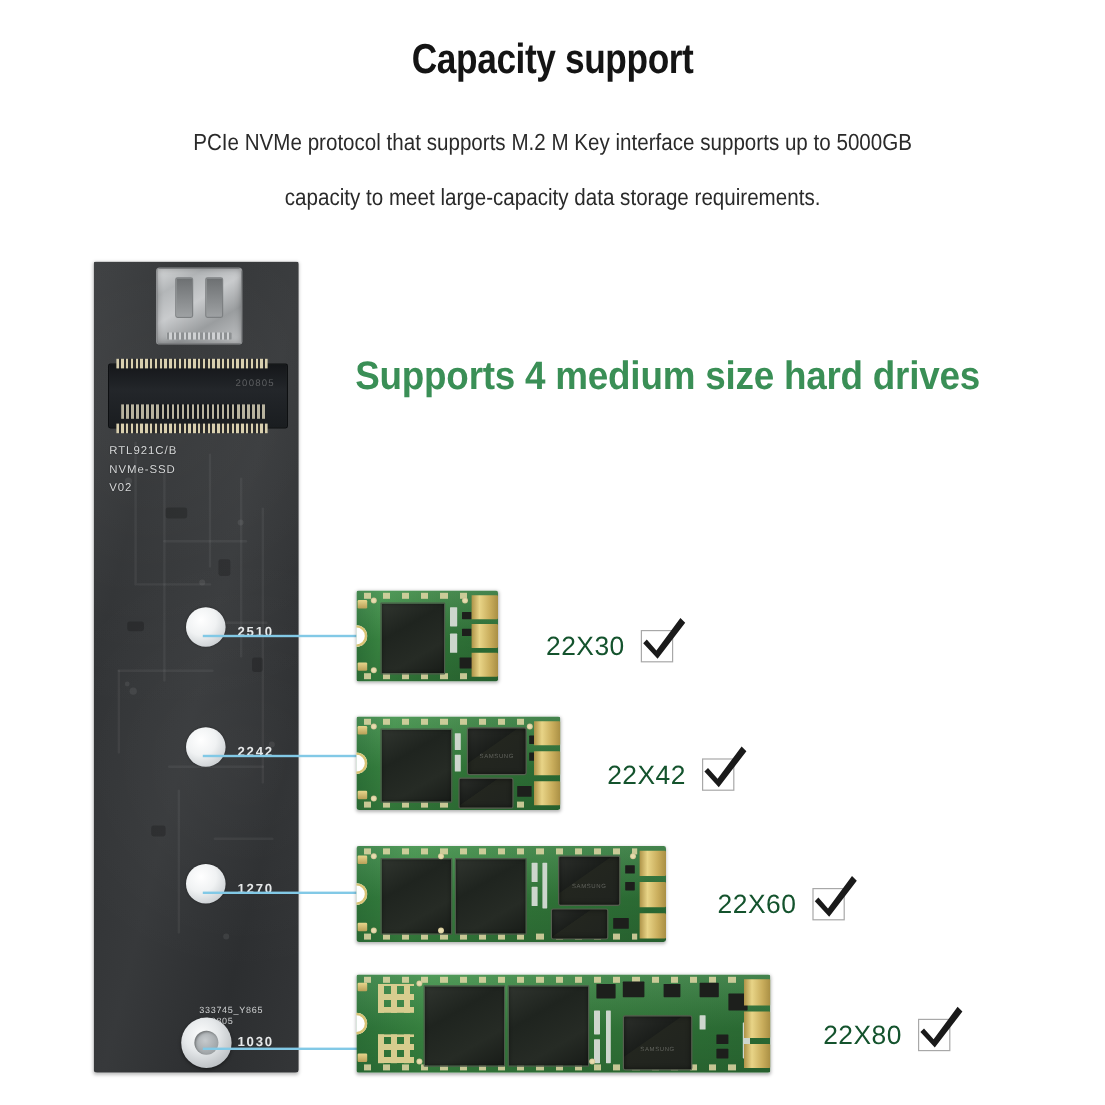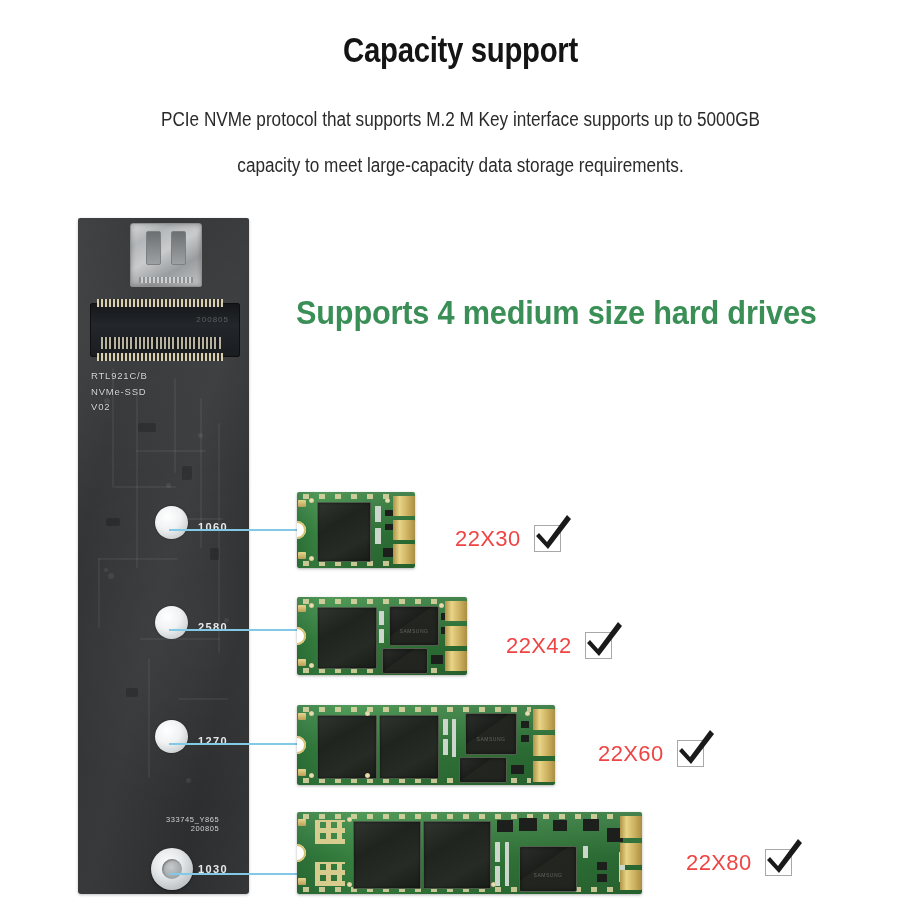--- a/index.html
+++ b/index.html
@@ -146,26 +146,26 @@
     left: 13px; top: 150px;
     font-size: 9.5px;
     line-height: 15.5px;
     color: #d8dadb;
     letter-spacing: 0.8px;
     font-family: "Liberation Sans", sans-serif;
     text-shadow: 0 0 1px rgba(0,0,0,0.6);
   }
   #silk-bottom {
     position: absolute;
-    left: 88px; top: 597px;
+    left: 88px; top: 619px;
     font-size: 7.5px;
     line-height: 9px;
     color: #cfd1d2;
     letter-spacing: 0.6px;
-    text-align: right;
+    text-align: left;
     white-space: nowrap;
   }
 
   
   .mount-hole {
     position: absolute;
     width: 33px; height: 33px;
     border-radius: 50%;
     background: radial-gradient(circle at 38% 32%, #ffffff 0%, #f0f2f3 42%, #cfd3d6 75%, #b9bdc0 100%);
     box-shadow: 0 0 2px rgba(0,0,0,0.4);
@@ -296,21 +296,21 @@
 
   
   .size-row {
     position: absolute;
     display: flex;
     align-items: center;
     gap: 13px;
   }
   .size-label {
     font-size: 22px;
-    color: #ef4444;
+    color: #14532d;
     letter-spacing: 0.4px;
     white-space: nowrap;
     font-family: "Liberation Sans", sans-serif;
   }
   .checkbox {
     position: relative;
     width: 27px; height: 27px;
     border: 1.6px solid #a8a8a8;
     background: #ffffff;
     box-sizing: border-box;
@@ -371,24 +371,24 @@
     <div class="silk">200805</div>
   </div>
 
   <div id="silk-chipset">
     <div>RTL921C/B</div>
     <div>NVMe-SSD</div>
     <div>V02</div>
   </div>
 
   <div class="mount-hole" style="left:77px; top:288px;"></div>
-  <div class="hole-label" style="left:120px; top:303px;">1060</div>
+  <div class="hole-label" style="left:120px; top:303px;">2510</div>
 
   <div class="mount-hole" style="left:77px; top:388px;"></div>
-  <div class="hole-label" style="left:120px; top:403px;">2580</div>
+  <div class="hole-label" style="left:120px; top:403px;">2242</div>
 
   <div class="mount-hole" style="left:77px; top:502px;"></div>
   <div class="hole-label" style="left:120px; top:517px;">1270</div>
 
   <div id="silk-bottom">
     <div>333745_Y865</div>
     <div>200805</div>
   </div>
 
   <div id="screw-2280"></div>

